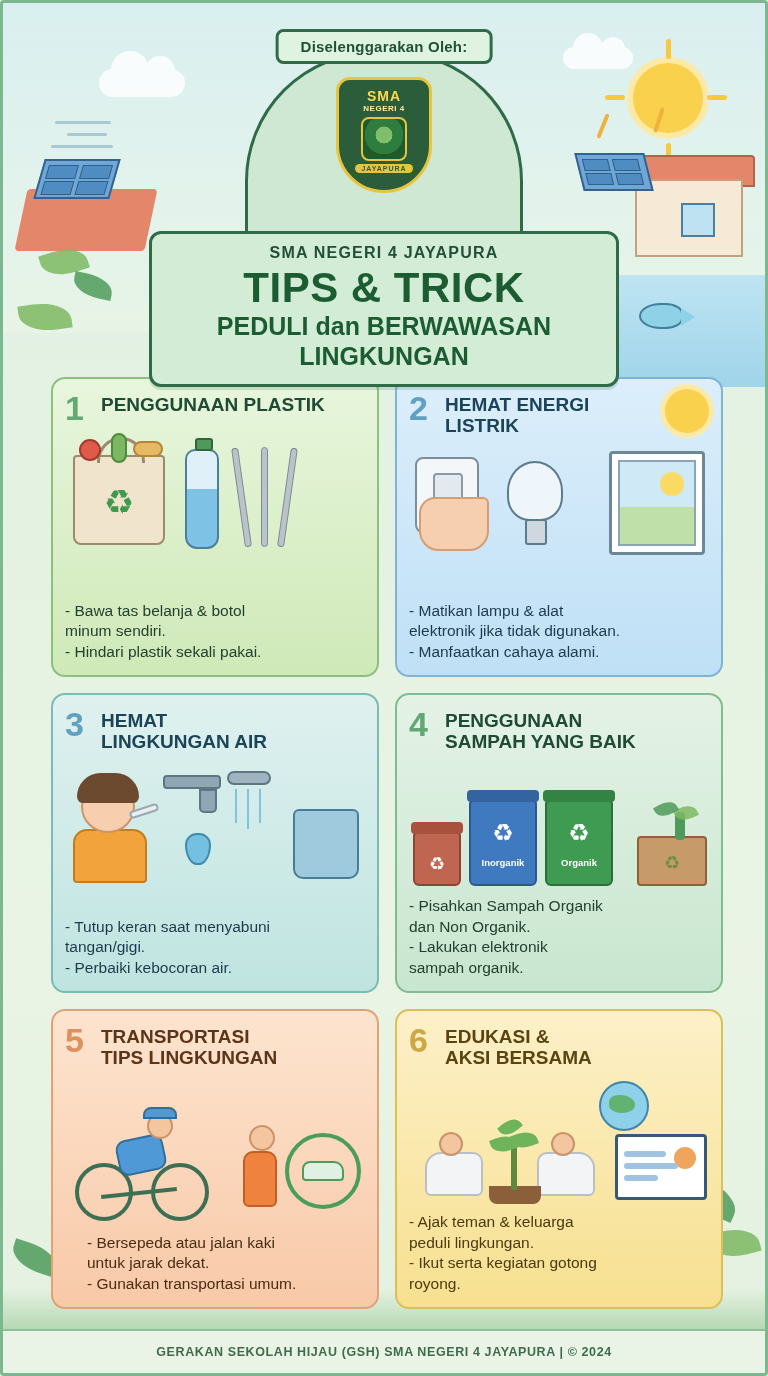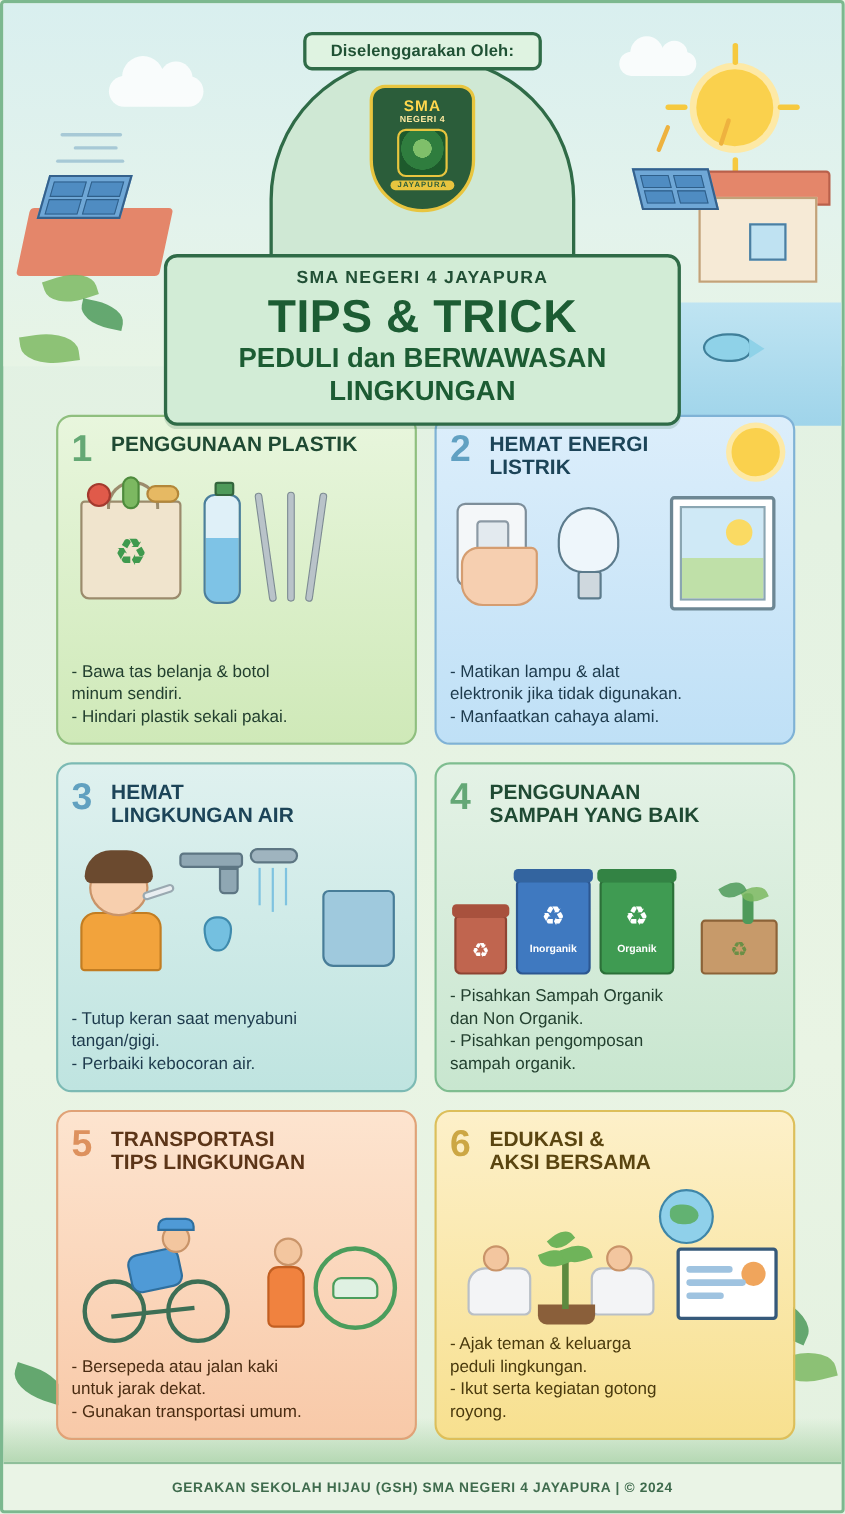--- a/index.html
+++ b/index.html
@@ -176,21 +176,21 @@
   }
   .c2 .card-title, .c3 .card-title { color: #1c4458; }
   .c5 .card-title { color: #5c3518; }
   .c6 .card-title { color: #5a4510; }
 
   .art { position: relative; flex: 1; margin: 6px 2px 2px; }
   .bullets {
     font-size: 15.5px; line-height: 1.28; color: #23402f;
   }
   .c2 .bullets, .c3 .bullets { color: #1d3a4c; }
-  .c5 .bullets { color: #4a2c12; }
+  .c5 .bullets { color: #4a2c12; margin-left: 22px; }
   .c6 .bullets { color: #4a3a0d; }
   .bullets div { margin-bottom: 1px; }
 
   
   .bag {
     position: absolute; left: 6px; top: 24px; width: 92px; height: 90px;
     background: #f0e4cd; border: 2px solid #9b8b6c; border-radius: 4px 4px 8px 8px;
   }
   .bag .handle {
     position: absolute; left: 22px; top: -20px; width: 48px; height: 26px;
@@ -566,21 +566,21 @@
         <div class="compost">
           <div class="recycle" style="font-size:18px; color:#6b8f46; top:55%;">♻</div>
         </div>
         <div class="sprout"></div>
         <div class="leaf" style="right:10px; bottom:74px; width:22px; height:14px; transform:rotate(-25deg);"></div>
         <div class="leaf dark" style="right:30px; bottom:78px; width:22px; height:14px; transform:rotate(150deg);"></div>
       </div>
       <div class="bullets">
         <div>- Pisahkan Sampah Organik</div>
         <div>dan Non Organik.</div>
-        <div>- Pisahkan pengomposan</div>
+        <div>- Lakukan elektronik</div>
         <div>sampah organik.</div>
       </div>
     </div>
 
     <div class="card c5">
       <div class="card-head">
         <div class="num">5</div>
         <div class="card-title">
           <div>TRANSPORTASI</div>
           <div>TIPS LINGKUNGAN</div>

